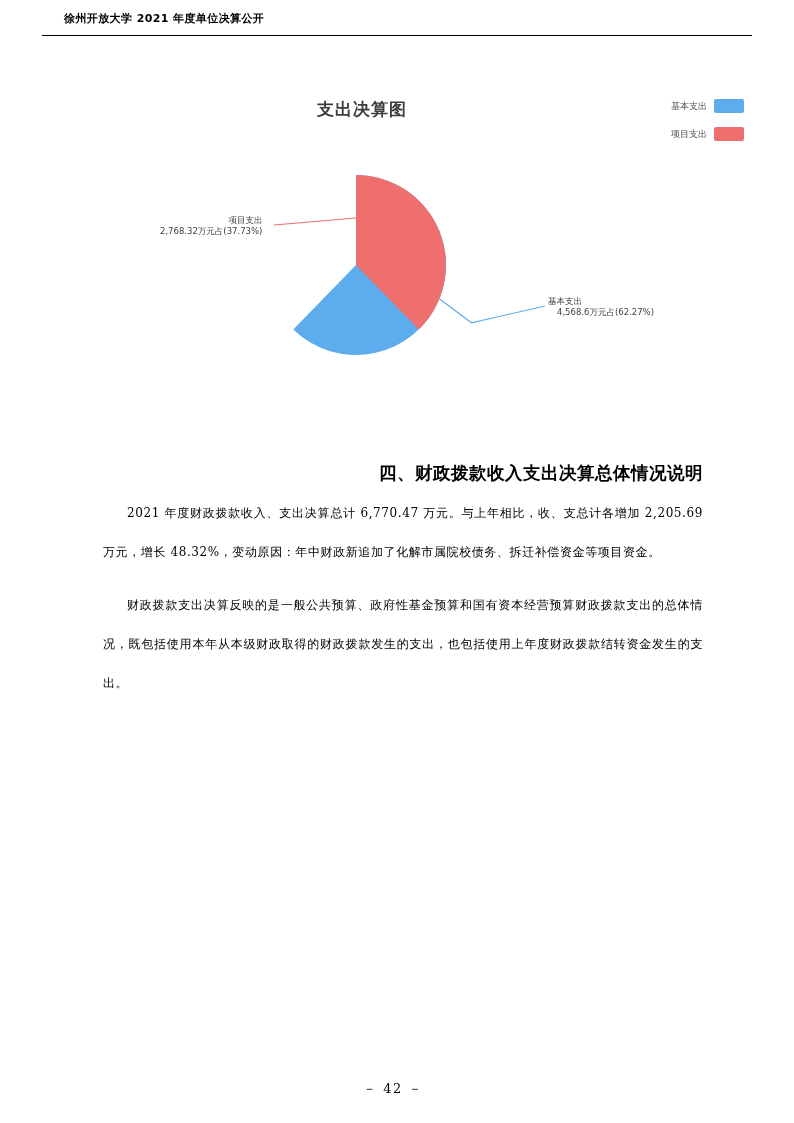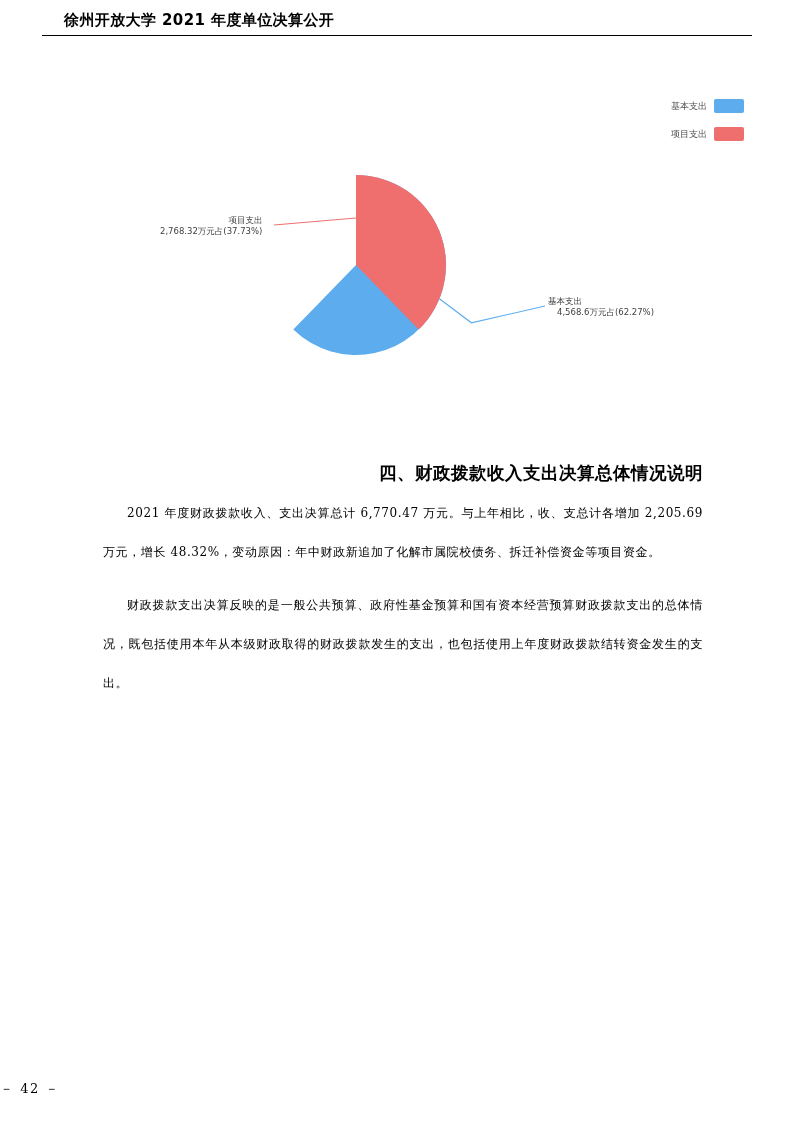--- a/index.html
+++ b/index.html
@@ -24,21 +24,21 @@
     width: 710px;
     height: 26px;
     border-bottom: 1.6px solid #000;
     box-sizing: border-box;
   }
   .page-header-text {
     position: absolute;
     left: 22px;
     top: 1px;
     font-family: "DejaVu Sans", "Liberation Sans", sans-serif;
-    font-size: 15px;
+    font-size: 11px;
     font-weight: bold;
     letter-spacing: .4px;
     white-space: nowrap;
     color: #000;
   }
 
   
   .chart-block {
     position: absolute;
     left: 42px;
@@ -148,36 +148,37 @@
   }
   .spacer-a { height: 14px; }
   .spacer-b { height: 10px; }
 
   
   .page-number {
     position: absolute;
     left: 0;
     top: 1080px;
     width: 786px;
-    text-align: left;
+    text-align: center;
     font-family: "DejaVu Serif", "Liberation Serif", serif;
     font-size: 13px;
     letter-spacing: 1.5px;
     color: #000;
   }
 </style>
 </head>
 <body>
 
 <div class="page-header">
   <div class="page-header-text">徐州开放大学 2021 年度单位决算公开</div>
 </div>
 
 <div class="chart-block">
 
+  <div class="chart-title">支出决算图</div>
 
   <div class="legend">
     <div class="legend-row">
       <span class="legend-label">基本支出</span>
       <span class="legend-swatch" id="sw0" style="background: rgb(92, 172, 238);"></span>
     </div>
     <div class="legend-row">
       <span class="legend-label">项目支出</span>
       <span class="legend-swatch" id="sw1" style="background: rgb(239, 111, 111);"></span>
     </div>

